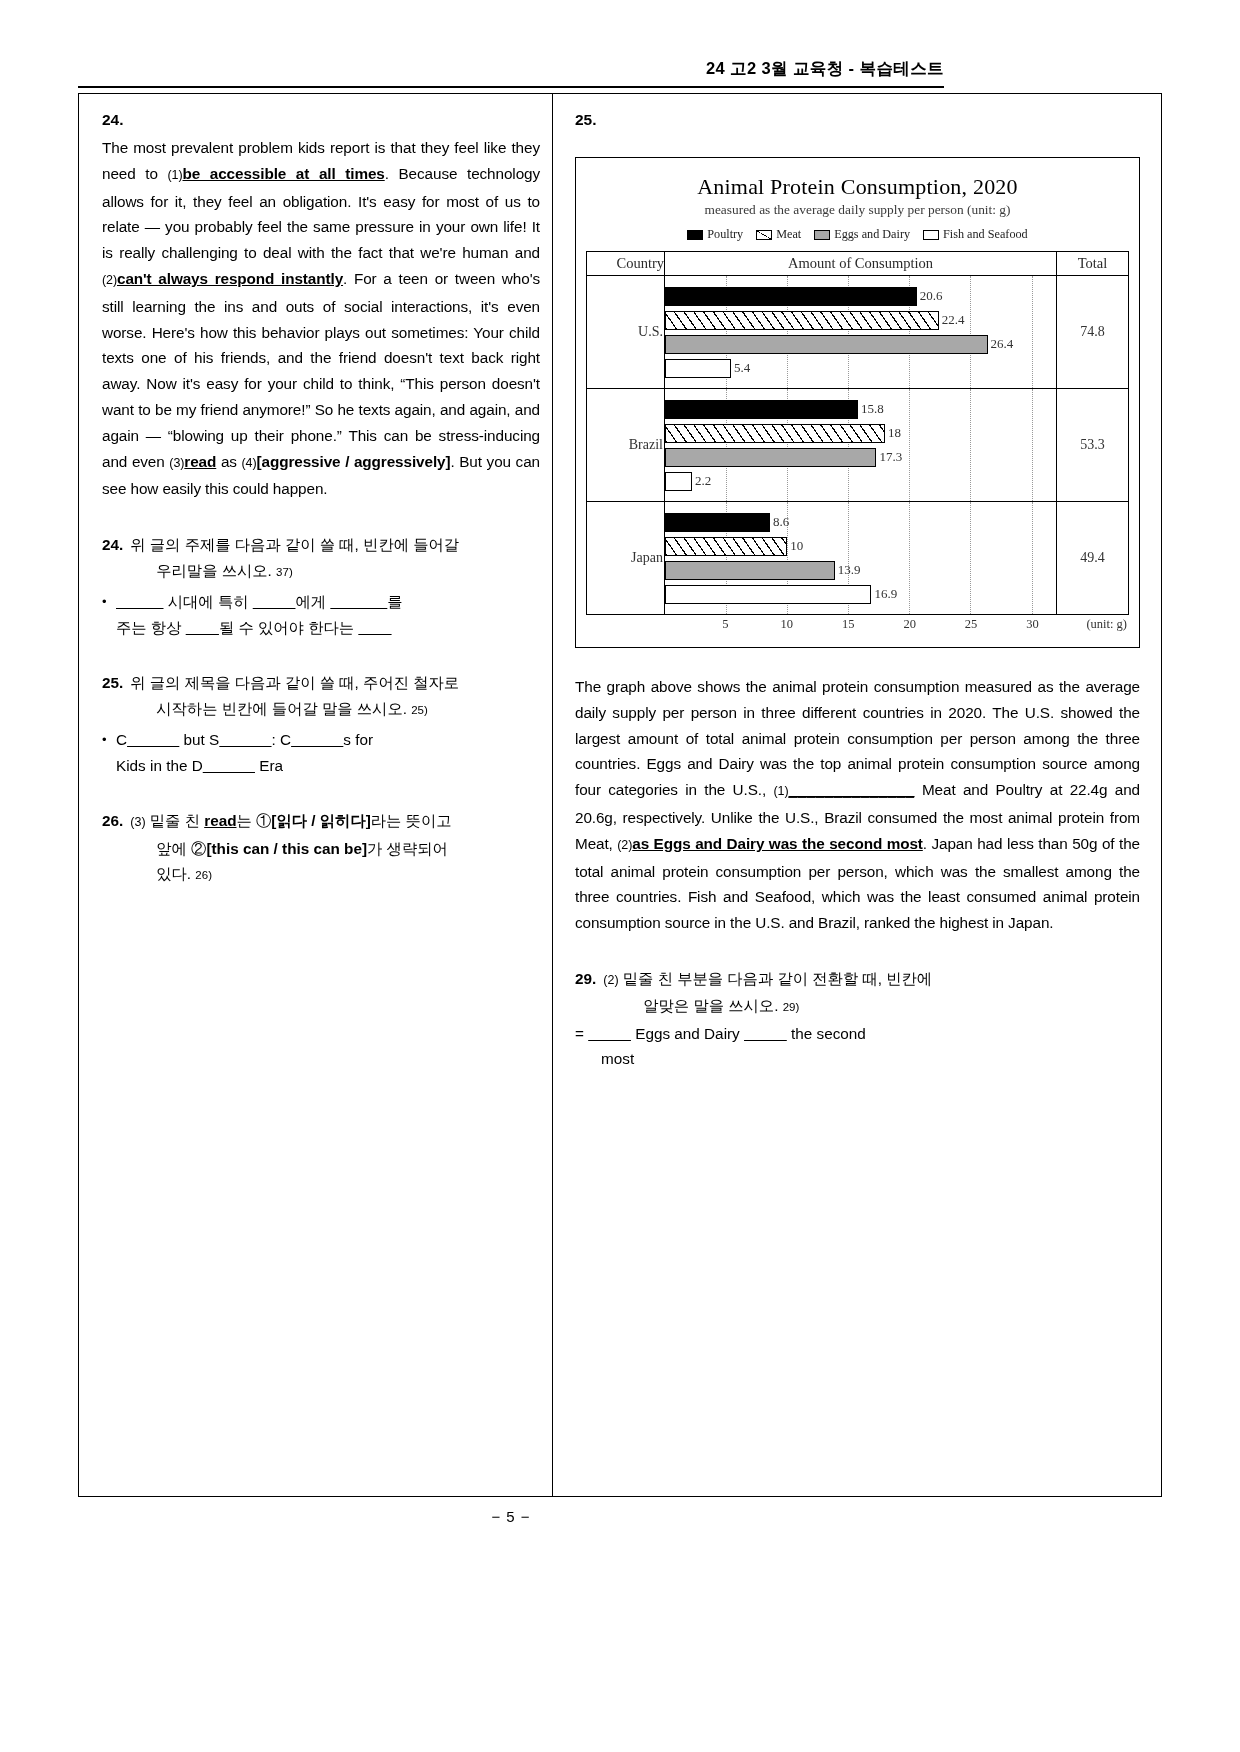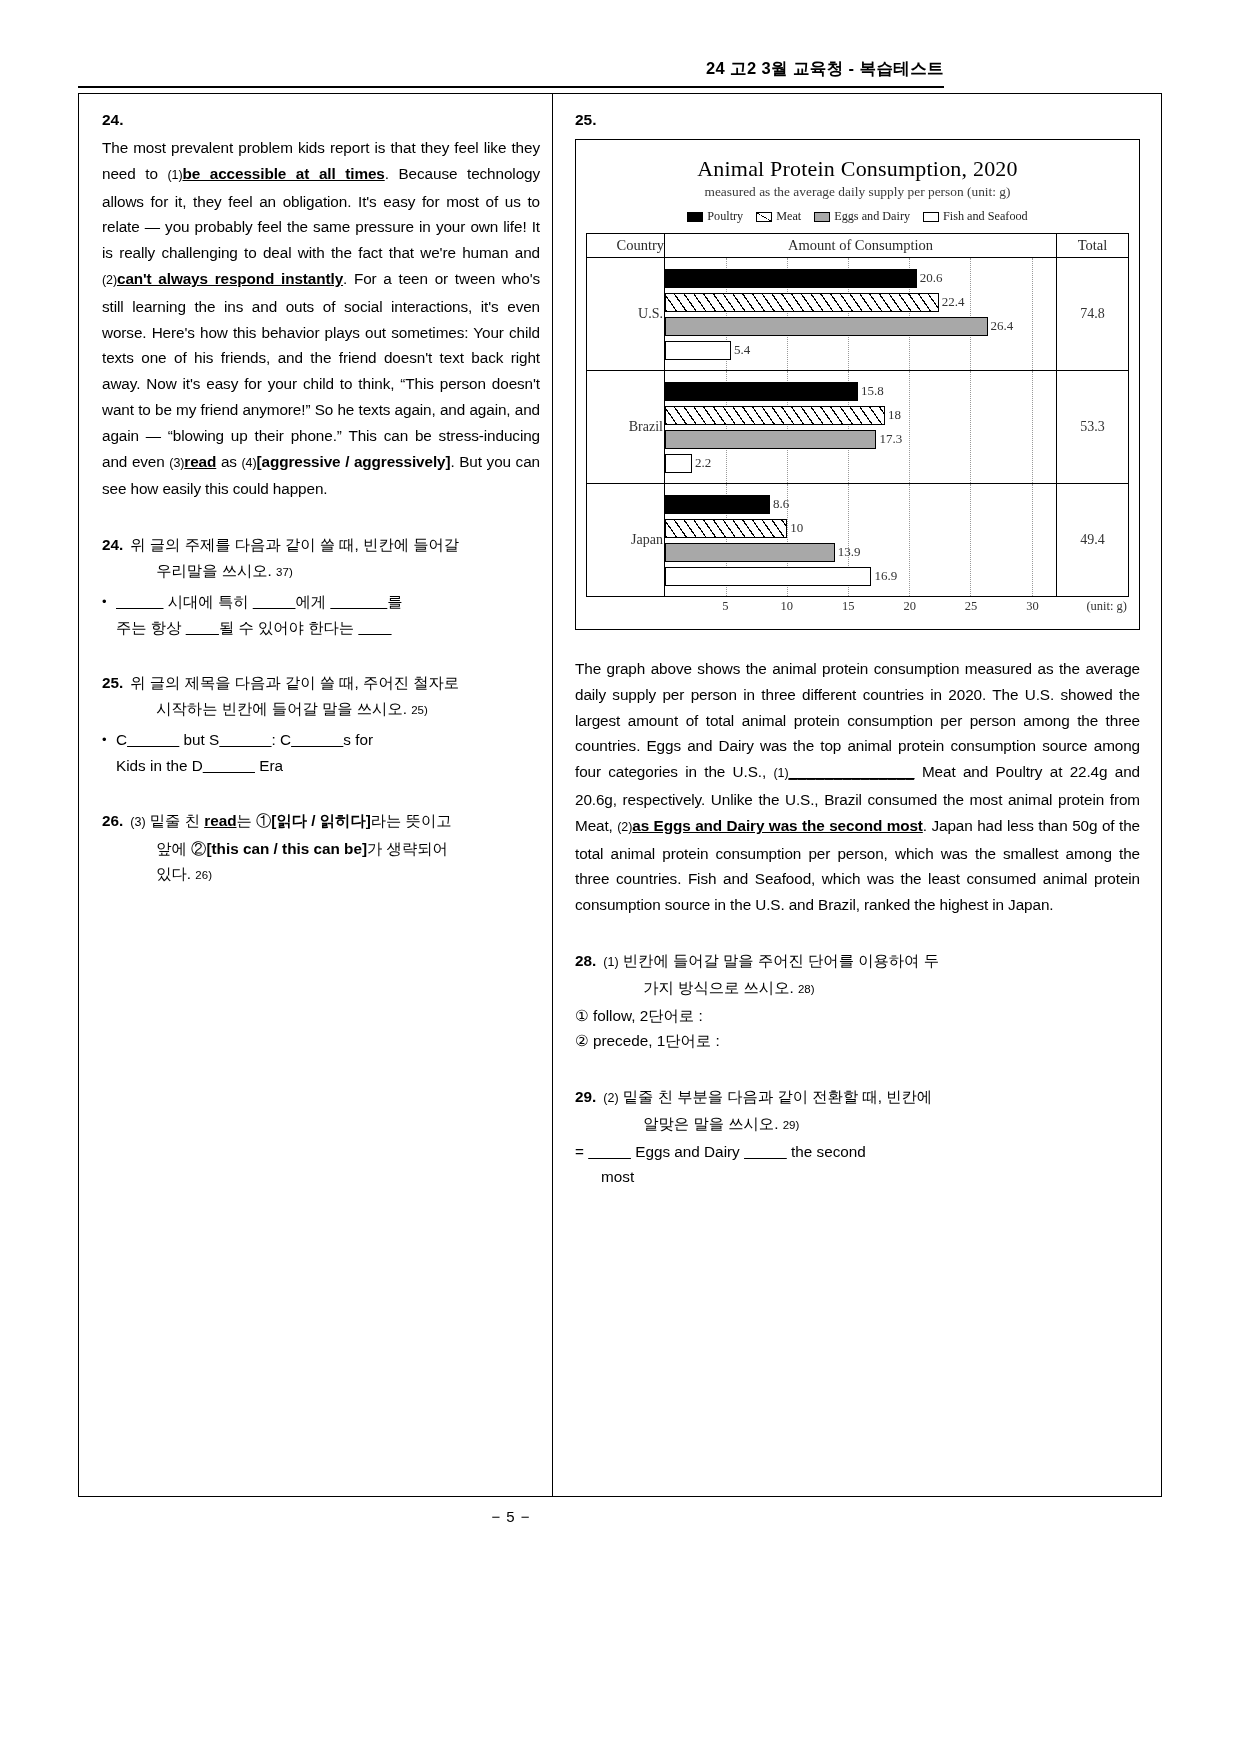--- a/index.html
+++ b/index.html
@@ -84,21 +84,21 @@
     display: flex;
     margin-top: 4px;
   }
   .bullet-line .dot { flex: 0 0 14px; font-size: 13px; line-height: 25px; }
   .bullet-line .txt { flex: 1 1 auto; }
   .blank { text-decoration: underline; letter-spacing: 0.5px; }
   .indent { padding-left: 26px; }
 
   
   .chartwrap {
-    margin-top: 10px;
+    margin-top: 28px;
     border: 1.4px solid #000;
     background: #fff;
     padding: 12px 10px 10px 10px;
     width: 100%;
   }
   .chart-title {
     font-family: "Liberation Serif", serif;
     font-size: 22px;
     text-align: center;
     margin: 4px 0 2px 0;
@@ -453,33 +453,20 @@
         <span class="tick" style="left: 262.219px;">15</span>
         <span class="tick" style="left: 323.625px;">20</span>
         <span class="tick" style="left: 385.031px;">25</span>
         <span class="tick" style="left: 446.438px;">30</span>
         <span class="unit">(unit: g)</span>
       </div>
     </div>
 
     <p class="desc"><span>The graph above shows the animal protein consumption measured as the average daily supply per person in three different countries in 2020. The U.S. showed the largest amount of total animal protein consumption per person among the three countries. Eggs and Dairy was the top animal protein consumption source among four categories in the U.S., </span><span class="marker">(1)</span><span class="blank">______________</span><span> Meat and Poultry at 22.4g and 20.6g, respectively. Unlike the U.S., Brazil consumed the most animal protein from Meat, </span><span class="marker">(2)</span><span class="u-bold">as Eggs and Dairy was the second most</span><span>. Japan had less than 50g of the total animal protein consumption per person, which was the smallest among the three countries. Fish and Seafood, which was the least consumed animal protein consumption source in the U.S. and Brazil, ranked the highest in Japan.</span></p>
 
-    <div class="qblock">
-      <div class="qhead">
-        <span class="n">28.</span>
-        <span class="t">
-          <span class="paren">(1)</span>
-          <span>빈칸에 들어갈 말을 주어진 단어를 이용하여 두</span><br>
-          <span class="indent" style="padding-left:40px">가지 방식으로 쓰시오.</span>
-          <span class="sup">28)</span>
-        </span>
-      </div>
-      <div>① follow, 2단어로 :</div>
-      <div>② precede, 1단어로 :</div>
-    </div>
 
     <div class="qblock">
       <div class="qhead">
         <span class="n">29.</span>
         <span class="t">
           <span class="paren">(2)</span>
           <span>밑줄 친 부분을 다음과 같이 전환할 때, 빈칸에</span><br>
           <span class="indent" style="padding-left:40px">알맞은 말을 쓰시오.</span>
           <span class="sup">29)</span>
         </span>

